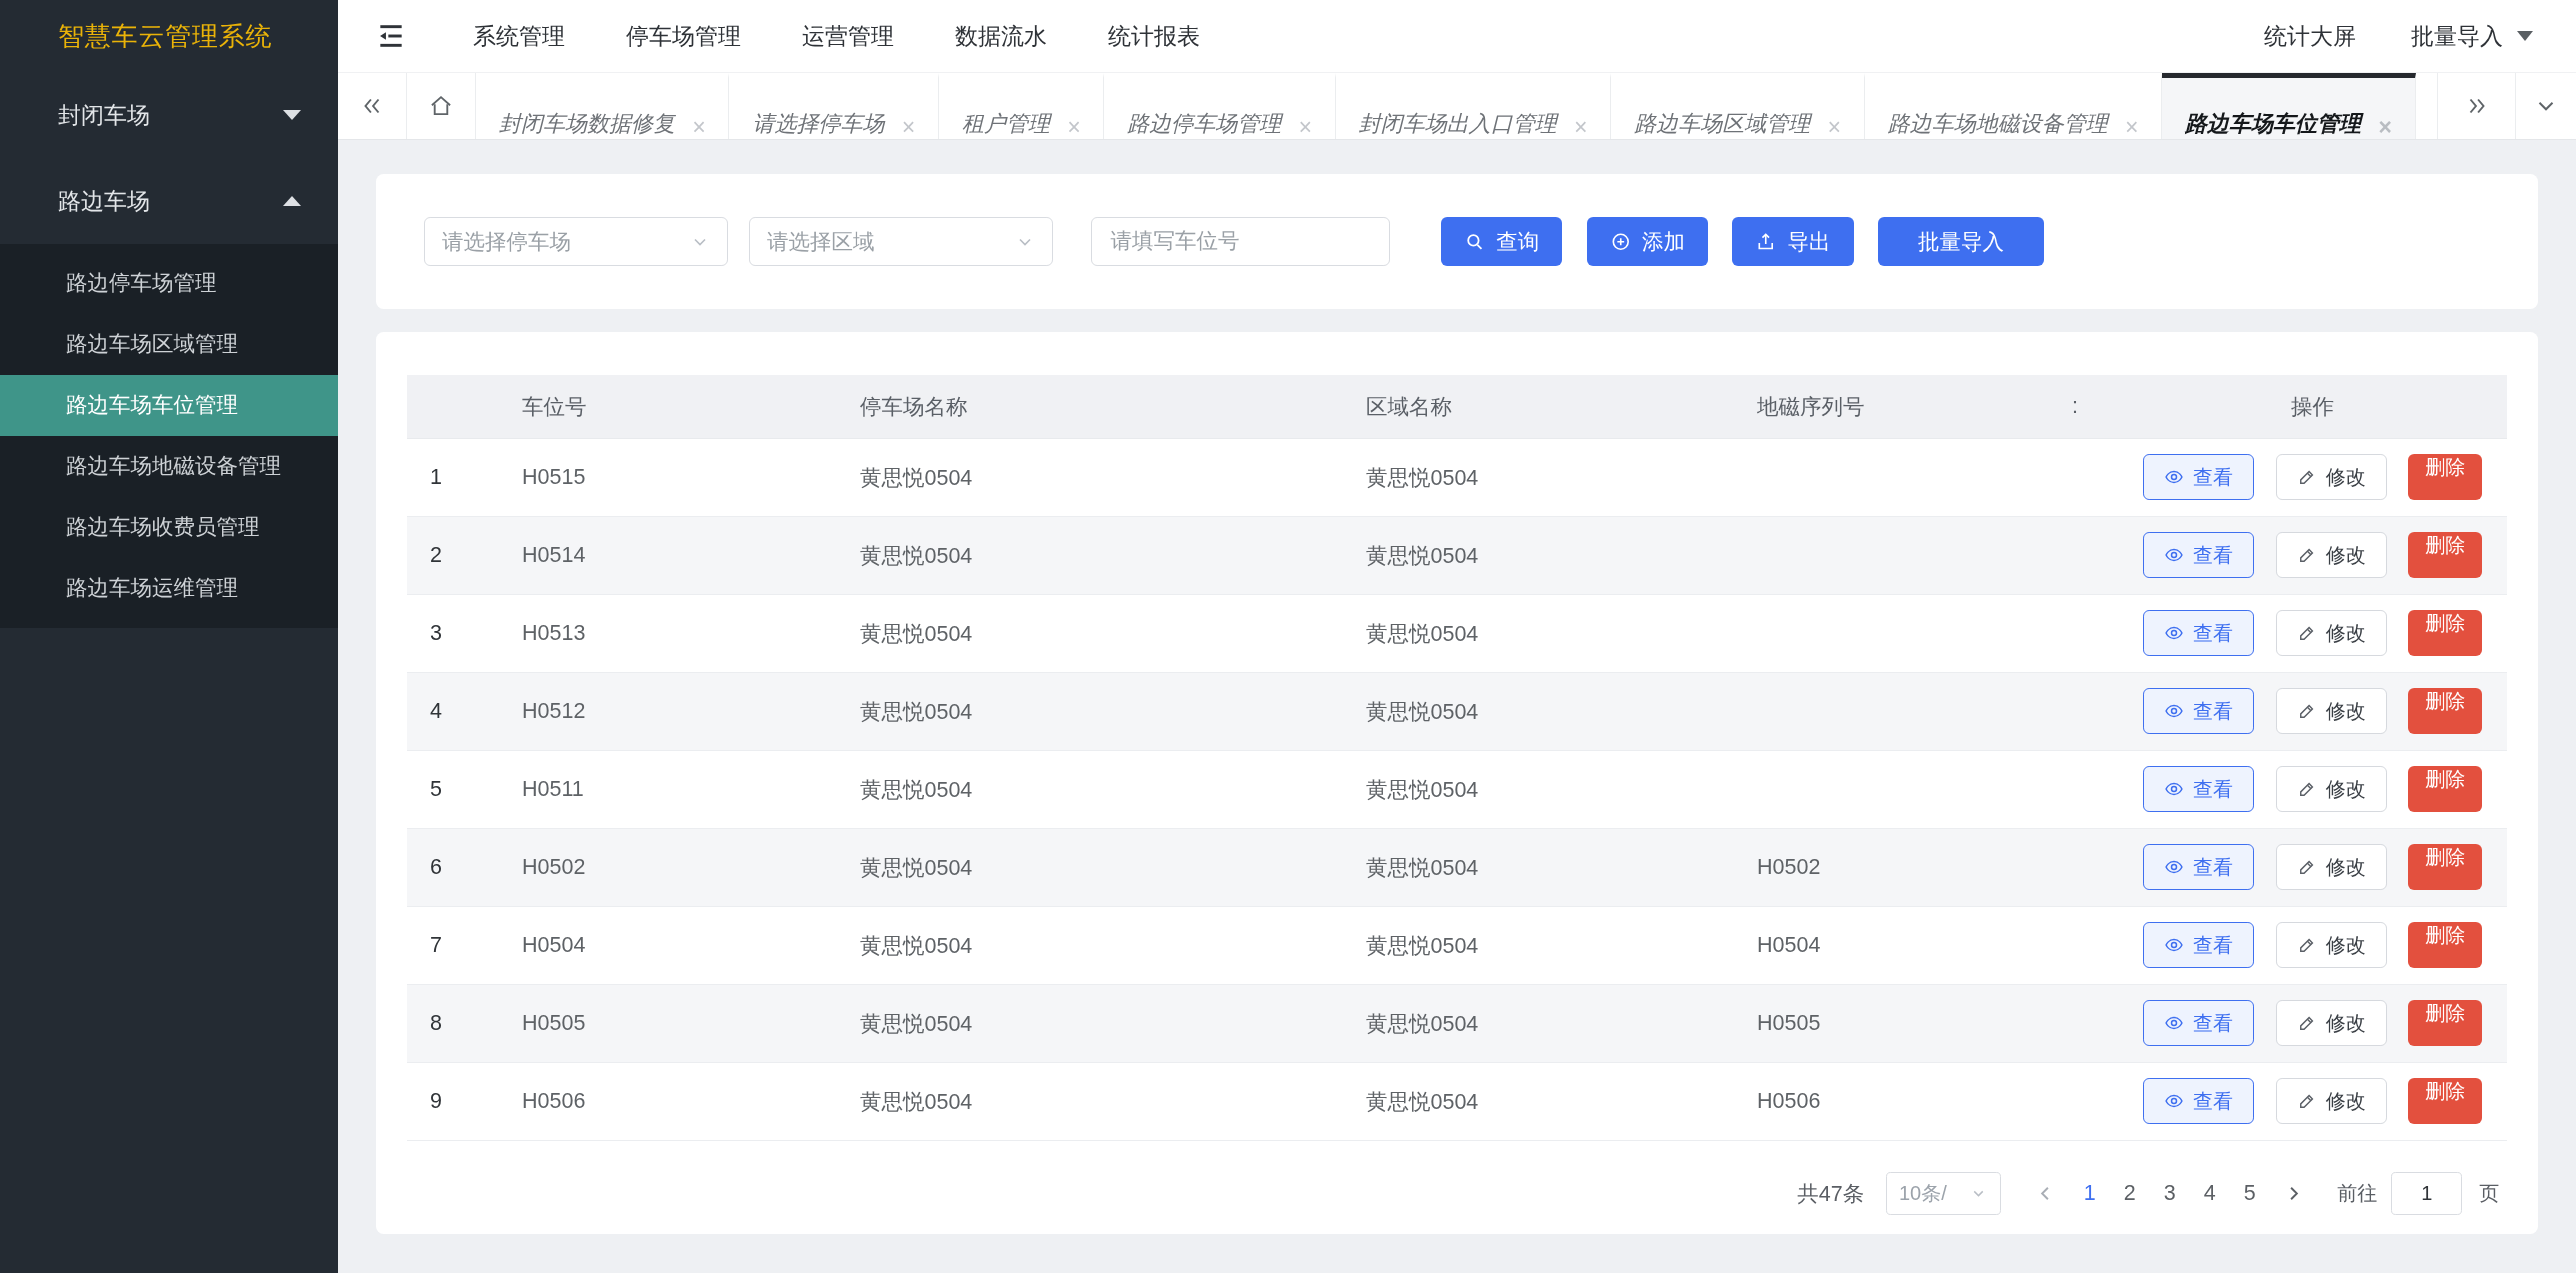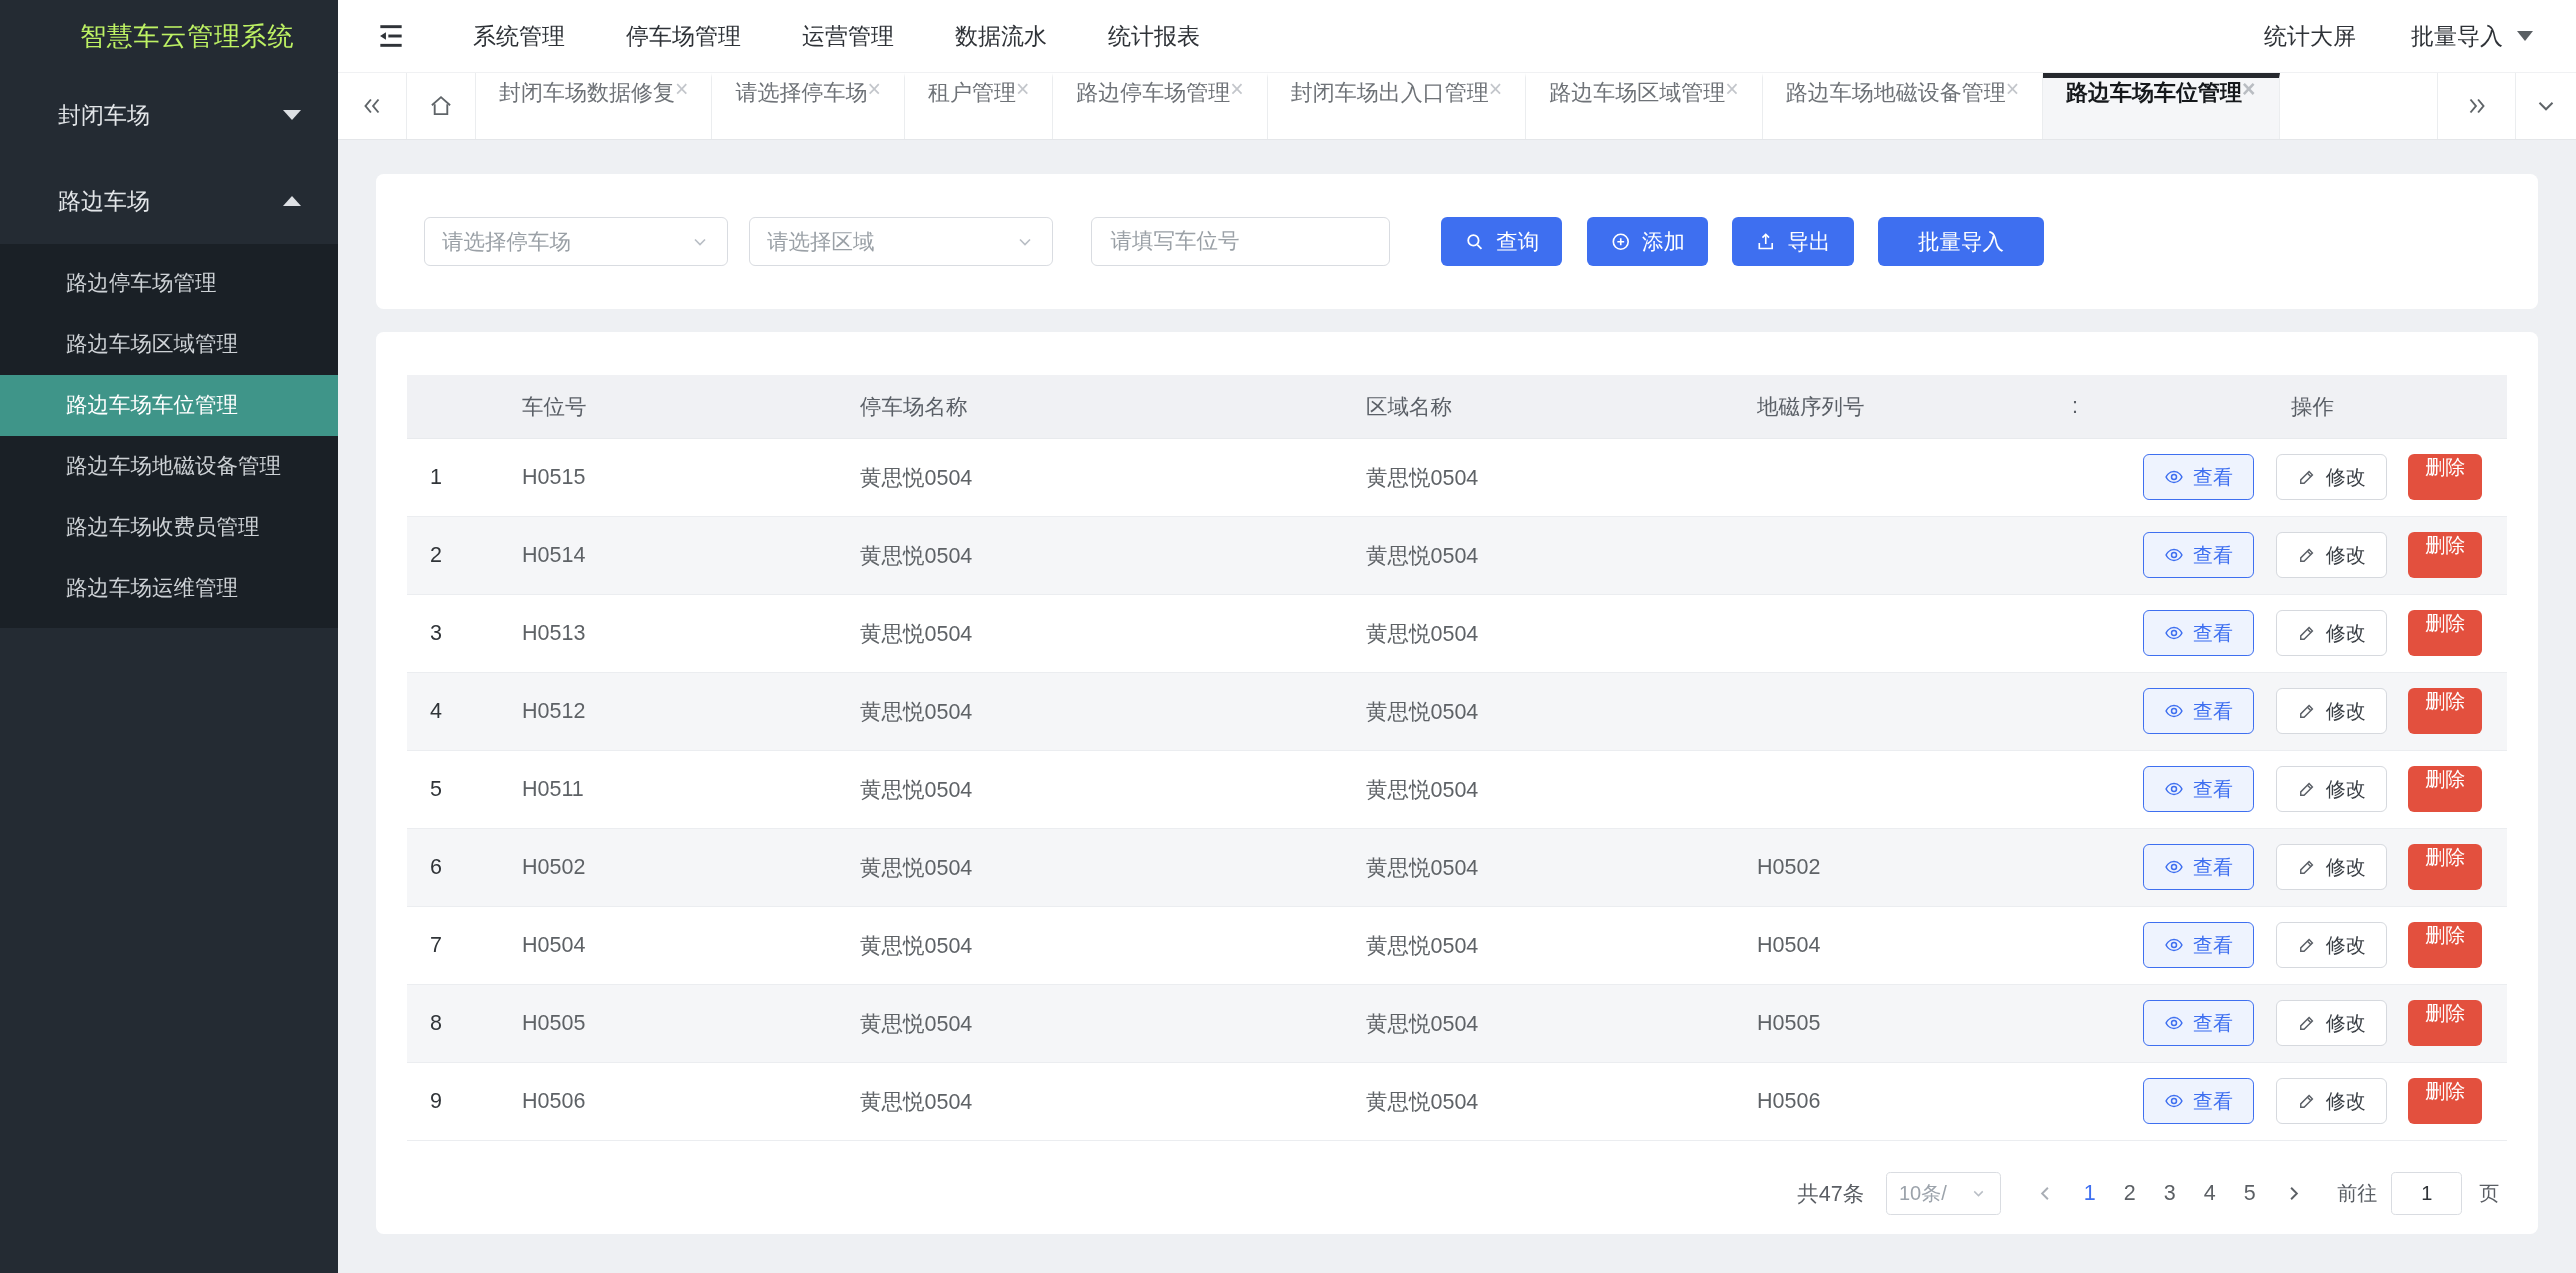--- a/index.html
+++ b/index.html
@@ -2,21 +2,21 @@
 <html style="font-size:12.3px"><head>
 <meta charset="utf-8">
 <style>
   * { margin:0; padding:0; box-sizing:border-box; }
   html,body { width:2576px; height:1273px; overflow:hidden; }
   body { font-family:"Liberation Sans","DejaVu Sans",sans-serif; background:#eef0f3; color:#303438; }
   .app { display:flex; width:100%; height:100%; }
 
   
   .sidebar { flex:0 0 338px; width:338px; background:#242b33; display:flex; flex-direction:column; }
-  .sidebar-title { height:72px; line-height:72px; padding-left:80px; font-size:26px; color:#bef264; letter-spacing:0.8px; white-space:nowrap; }
+  .sidebar-title { height:72px; line-height:72px; padding-left:58px; font-size:26px; color:#eab308; letter-spacing:0.8px; white-space:nowrap; }
   .menu-group { height:86px; display:flex; align-items:center; justify-content:space-between; padding:0 37px 0 58px; font-size:23px; color:#e3e6e9; cursor:pointer; }
   .tri { width:0; height:0; border-left:9.2px solid transparent; border-right:9.2px solid transparent; }
   .tri.down { border-top:10.7px solid #dde0e4; }
   .tri.up   { border-bottom:10.7px solid #dde0e4; }
   .submenu { background:#1a2026; padding:9.2px 0; }
   .submenu-item { height:61px; line-height:61px; padding-left:66px; font-size:21.5px; color:#ced2d6; cursor:pointer; white-space:nowrap; }
   .submenu-item.active { background:#3f9589; color:#ffffff; }
 
   
   .main { flex:1; display:flex; flex-direction:column; min-width:0; }
@@ -27,21 +27,21 @@
   .topnav span { cursor:pointer; white-space:nowrap; }
   .topbar-right { margin-left:auto; display:flex; align-items:center; gap:55px; font-size:23px; color:#2e3237; }
   .user-menu { display:flex; align-items:center; gap:14px; cursor:pointer; }
   .caret-solid { width:0; height:0; border-left:8.4px solid transparent; border-right:8.4px solid transparent; border-top:10px solid #5a5f63; }
 
   
   .tabbar { height:68px; flex:0 0 68px; background:#ffffff; border-top:0.8px solid #f0f1f3; border-bottom:0.8px solid #e4e6e9; display:flex; align-items:stretch; }
   .tab-ctrl { width:69px; border-right:0.8px solid #ebedef; display:flex; align-items:center; justify-content:center; color:#5f6468; cursor:pointer; }
   .tab-ctrl.rt { border-right:none; border-left:0.8px solid #ebedef; }
   .tab-ctrl.push { margin-left:auto; }
-  .tab { display:flex; align-items:flex-start; padding:0 23px; border-right:0.8px solid #ebedef; border-top:5.4px solid transparent; font-size:22px; color:#6e7277; cursor:pointer; white-space:nowrap; }
+  .tab { display:flex; align-items:flex-end; gap:17px; padding:0 23px; border-right:0.8px solid #ebedef; border-top:5.4px solid transparent; font-size:22px; color:#6e7277; cursor:pointer; white-space:nowrap;font-style:italic; }
   .tab .x { color:#c3c6cb; font-size:23px; line-height:1; }
   .tab.active { background:#f5f6f8; border-top-color:#26292e; color:#15181b; font-weight:bold; }
   .tab.active .x { color:#b9bdc2; }
 
   
   .content { flex:1; padding:34px 38px 0; overflow:hidden; }
 
   .filter-panel { background:#fff; border-radius:7.7px; height:135px; display:flex; align-items:center; padding:6px 48px; }
   .sel { width:304px; height:49px; border:0.8px solid #d9dce1; border-radius:6.1px; background:#fff; display:flex; align-items:center; justify-content:space-between; padding:0 17px; font-size:21.5px; color:#9aa0a6; cursor:pointer; }
   .sel + .sel { margin-left:21px; }

